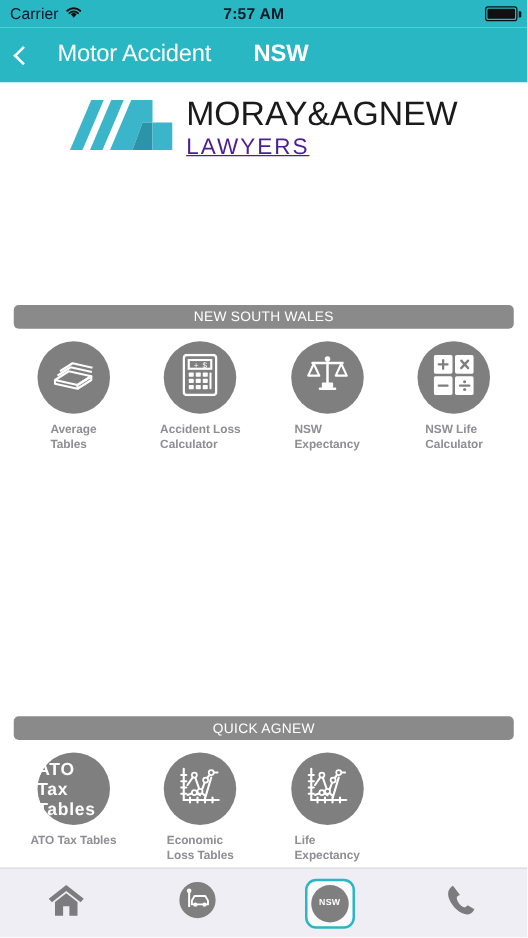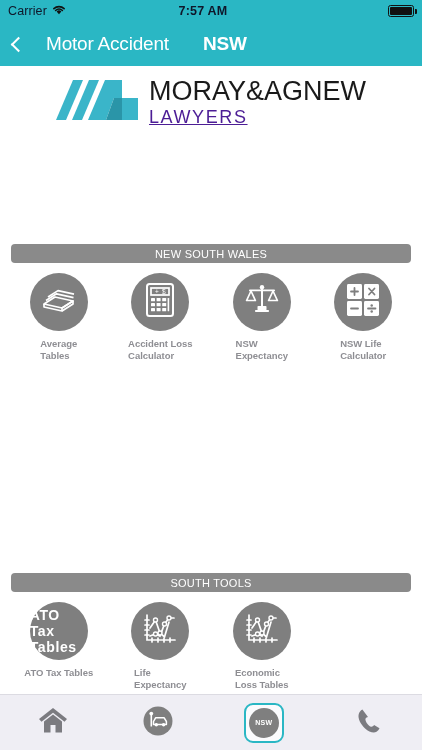--- a/index.html
+++ b/index.html
@@ -413,21 +413,21 @@
         <span>NSW Life</span><br>
         <span>Calculator</span>
       </div>
     </div>
 
   </div>
 
   <div class="spacer-mid"></div>
 
   <div class="section-bar">
-    <span class="section-bar-label">SOUTH TOOLS</span>
+    <span class="section-bar-label">QUICK AGNEW</span>
   </div>
 
   <div class="tile-row">
 
     <div class="tile">
       <div class="tile-circle">
         <span class="tax-text">ATO Tax Tables</span>
       </div>
       <div class="tile-label">
         <span>ATO Tax Tables</span>
@@ -449,22 +449,22 @@
               <circle cx="12.5" cy="7" r="2"></circle>
               <circle cx="17" cy="20" r="2"></circle>
               <circle cx="12.5" cy="21" r="2"></circle>
               <circle cx="21.5" cy="11" r="2"></circle>
               <circle cx="26" cy="5" r="2"></circle>
             </g>
           </svg>
         </span>
       </div>
       <div class="tile-label">
-        <span>Life</span><br>
-        <span>Expectancy</span>
+        <span>Economic</span><br>
+        <span>Loss Tables</span>
       </div>
     </div>
 
     <div class="tile">
       <div class="tile-circle">
         <span>
           <svg width="34" height="32" viewBox="0 0 34 32">
             <g stroke="#ffffff" stroke-width="1.7" fill="none" stroke-linecap="round">
               <path d="M4 2 L4 27 L32 27"></path>
               <path d="M2 7 L6 7 M2 12 L6 12 M2 17 L6 17 M2 22 L6 22"></path>
@@ -476,22 +476,22 @@
               <circle cx="12.5" cy="7" r="2"></circle>
               <circle cx="17" cy="20" r="2"></circle>
               <circle cx="12.5" cy="21" r="2"></circle>
               <circle cx="21.5" cy="11" r="2"></circle>
               <circle cx="26" cy="5" r="2"></circle>
             </g>
           </svg>
         </span>
       </div>
       <div class="tile-label">
-        <span>Economic</span><br>
-        <span>Loss Tables</span>
+        <span>Life</span><br>
+        <span>Expectancy</span>
       </div>
     </div>
 
     <div class="tile"></div>
 
   </div>
 
 </div>
 
 <div class="tab-bar">

